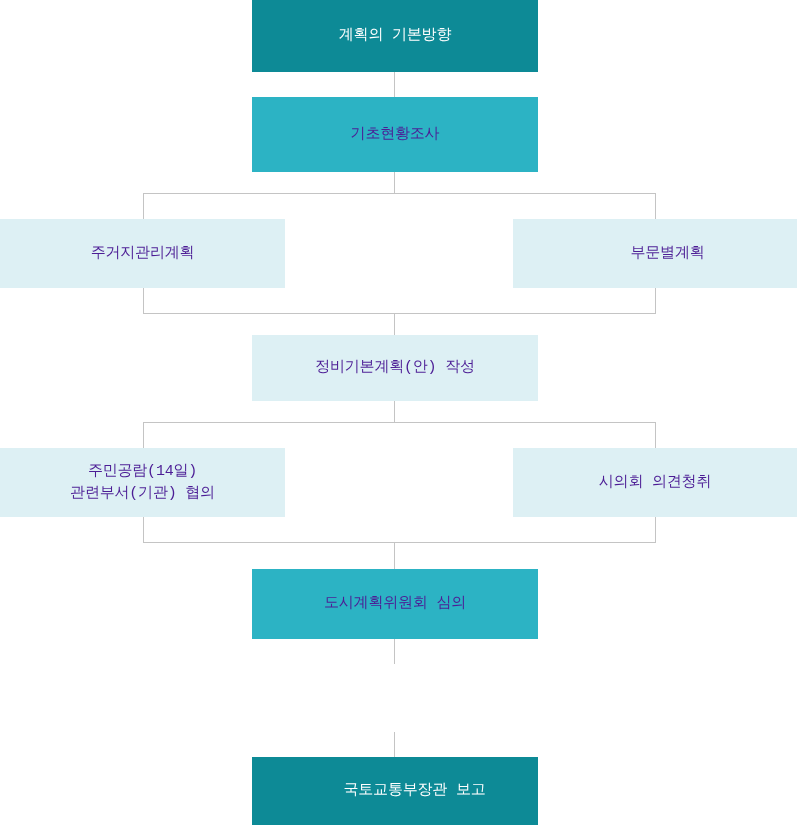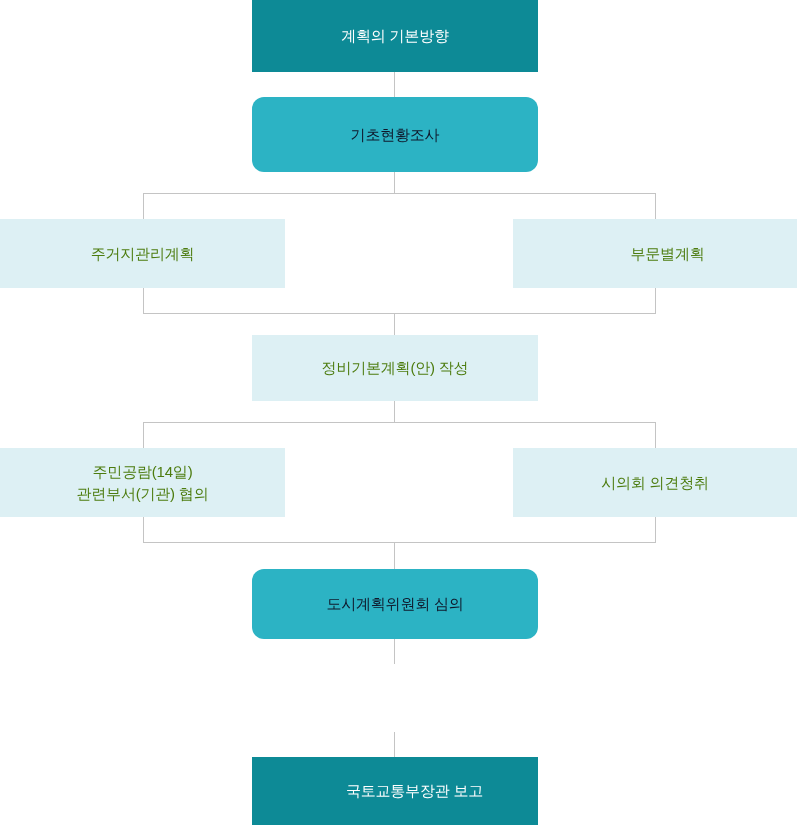--- a/index.html
+++ b/index.html
@@ -10,20 +10,21 @@
   }
   body {
     font-family: "Liberation Sans", "DejaVu Sans", sans-serif;
   }
   #flow-root {
     position: relative;
     width: 797px;
     height: 828px;
     background: #ffffff;
     overflow: hidden;
+    font-family: Liberation Mono, monospace;
   }
   .node {
     position: absolute;
     box-sizing: border-box;
     display: flex;
     align-items: center;
     justify-content: center;
     text-align: center;
     line-height: 1.42;
     letter-spacing: -0.2px;
@@ -33,27 +34,26 @@
     display: block;
     white-space: pre-line;
   }
   .node.dark {
     background: #0d8a96;
     color: #ffffff;
     font-size: 15px;
   }
   .node.mid {
     background: #2cb3c4;
-    color: #0f172a;
+    color: #4c1d95;
     font-size: 15px;
-    border-radius: 12px;
   }
   .node.pale {
     background: #ddf0f4;
-    color: #4d7c0f;
+    color: #4c1d95;
     font-size: 15px;
   }
   .conn {
     position: absolute;
     background: #c4c4c4;
     z-index: 1;
   }
   .conn.v {
     width: 1px;
   }

